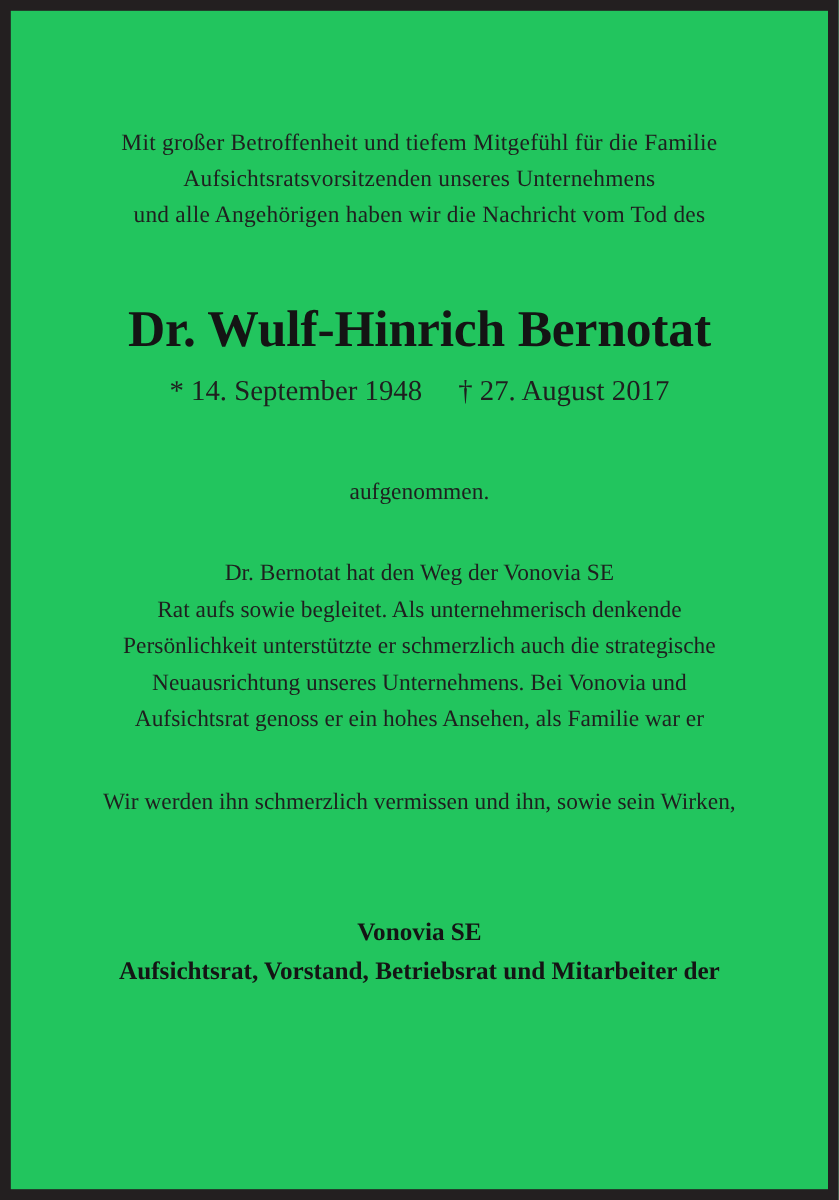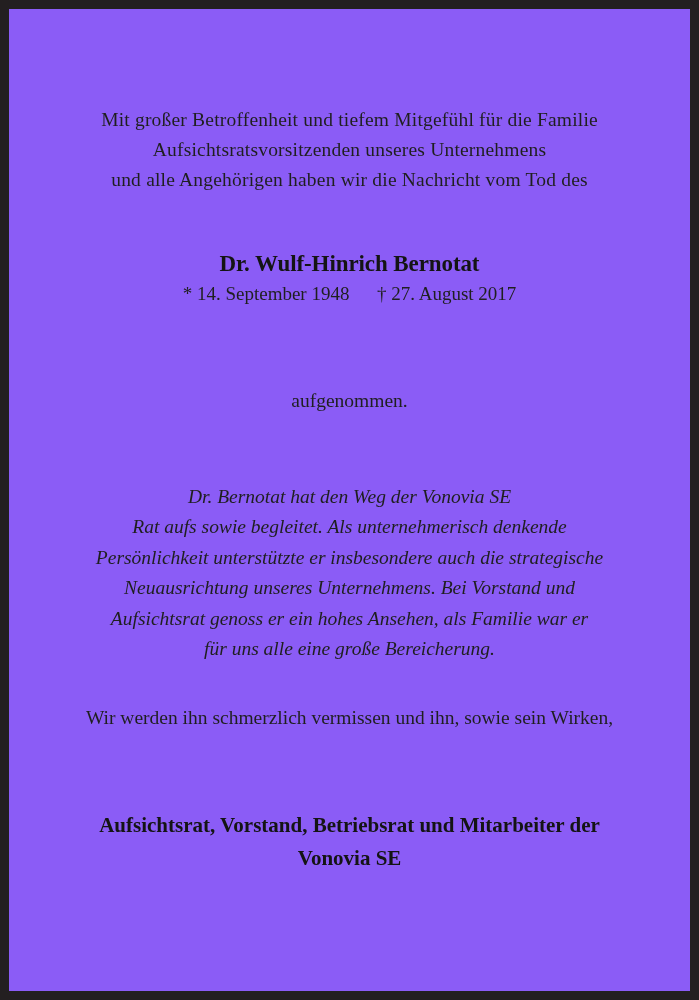--- a/index.html
+++ b/index.html
@@ -13,21 +13,21 @@
     font-family: "Liberation Serif", "DejaVu Serif", serif;
     color: #1a1a1a;
     overflow: hidden;
   }
 
   #obituary-notice {
     box-sizing: border-box;
     width: 699px;
     height: 1000px;
     border: 9px solid #231f20;
-    background: #8b5cf6;
+    background: #22c55e;
     padding: 0;
     position: relative;
   }
 
   .notice-inner {
     box-sizing: border-box;
     width: 100%;
     height: 100%;
     padding: 96px 56px 0 56px;
     text-align: center;
@@ -39,53 +39,52 @@
     color: #1f1f1f;
     letter-spacing: 0.01em;
   }
   .intro-block .line {
     display: block;
     white-space: nowrap;
   }
 
   .deceased-name {
     margin: 56px 0 0 0;
-    font-size: 23px;
+    font-size: 43px;
     font-weight: bold;
     line-height: 1.12;
     letter-spacing: -0.004em;
     color: #141414;
     white-space: nowrap;
   }
 
   .life-dates {
-    margin-top: 4px;
-    font-size: 19px;
+    margin-top: 14px;
+    font-size: 24px;
     line-height: 26px;
     color: #1f1f1f;
     white-space: nowrap;
   }
   .life-dates .date-sep {
     display: inline-block;
     width: 18px;
   }
 
   .accepted-line {
-    margin-top: 80px;
+    margin-top: 58px;
     font-size: 19.5px;
     line-height: 28px;
     color: #1f1f1f;
   }
 
   .tribute-block {
-    margin-top: 67px;
+    margin-top: 38px;
     font-size: 19.5px;
     line-height: 30.5px;
     color: #1f1f1f;
-    font-style: italic;
   }
   .tribute-block .line {
     display: block;
     white-space: nowrap;
   }
 
   .memory-block {
     margin-top: 38px;
     font-size: 19.5px;
     line-height: 30.5px;
@@ -128,29 +127,28 @@
       <span class="date-sep"></span>
       <span>†</span>
       <span>27. August 2017</span>
     </div>
 
     <div class="accepted-line">aufgenommen.</div>
 
     <div class="tribute-block">
       <span class="line">Dr. Bernotat hat den Weg der Vonovia SE</span>
       <span class="line">Rat aufs sowie begleitet. Als unternehmerisch denkende</span>
-      <span class="line">Persönlichkeit unterstützte er insbesondere auch die strategische</span>
-      <span class="line">Neuausrichtung unseres Unternehmens. Bei Vorstand und</span>
+      <span class="line">Persönlichkeit unterstützte er schmerzlich auch die strategische</span>
+      <span class="line">Neuausrichtung unseres Unternehmens. Bei Vonovia und</span>
       <span class="line">Aufsichtsrat genoss er ein hohes Ansehen, als Familie war er</span>
-      <span class="line">für uns alle eine große Bereicherung.</span>
     </div>
 
     <div class="memory-block">
       <span class="line">Wir werden ihn schmerzlich vermissen und ihn, sowie sein Wirken,</span>
     </div>
 
     <div class="signature-block">
+      <span class="line">Vonovia SE</span>
       <span class="line">Aufsichtsrat, Vorstand, Betriebsrat und Mitarbeiter der</span>
-      <span class="line">Vonovia SE</span>
     </div>
 
   </div>
 </div>
 
 </body></html>

